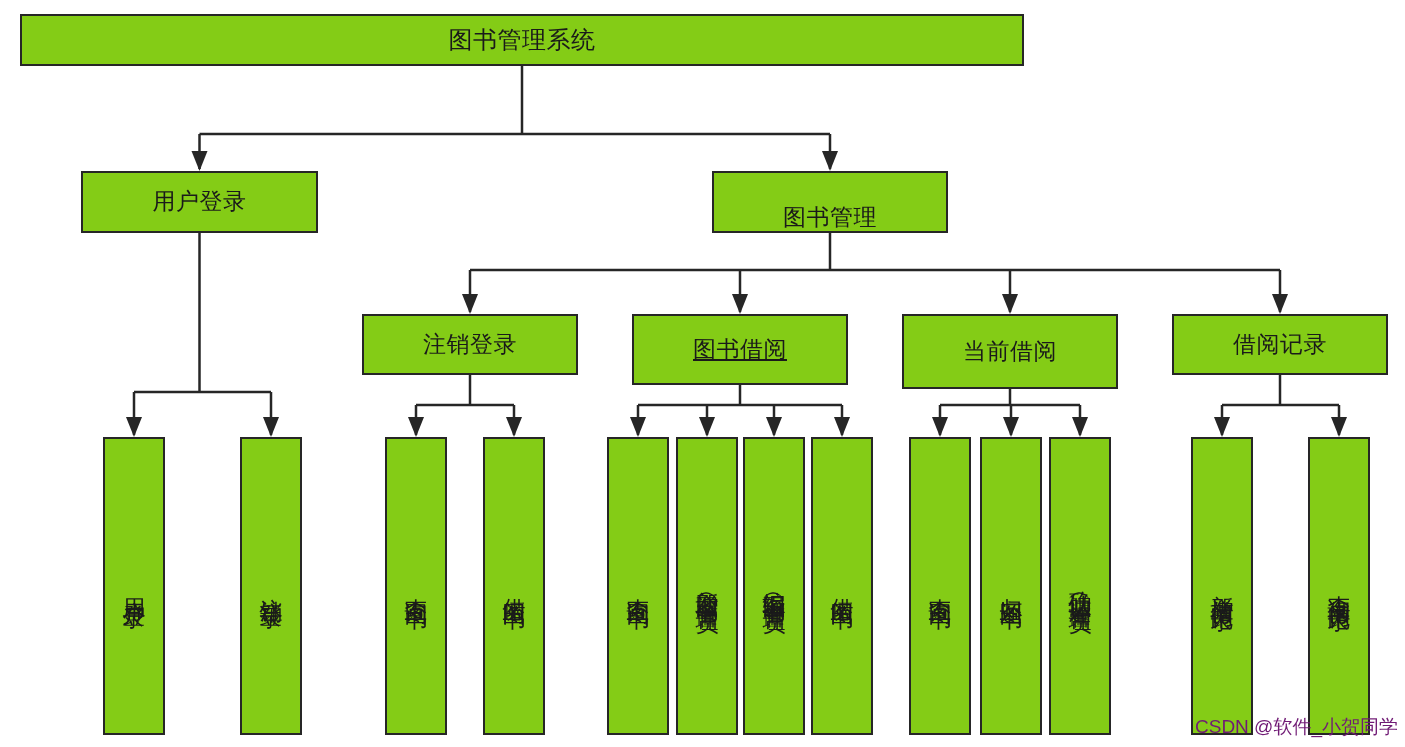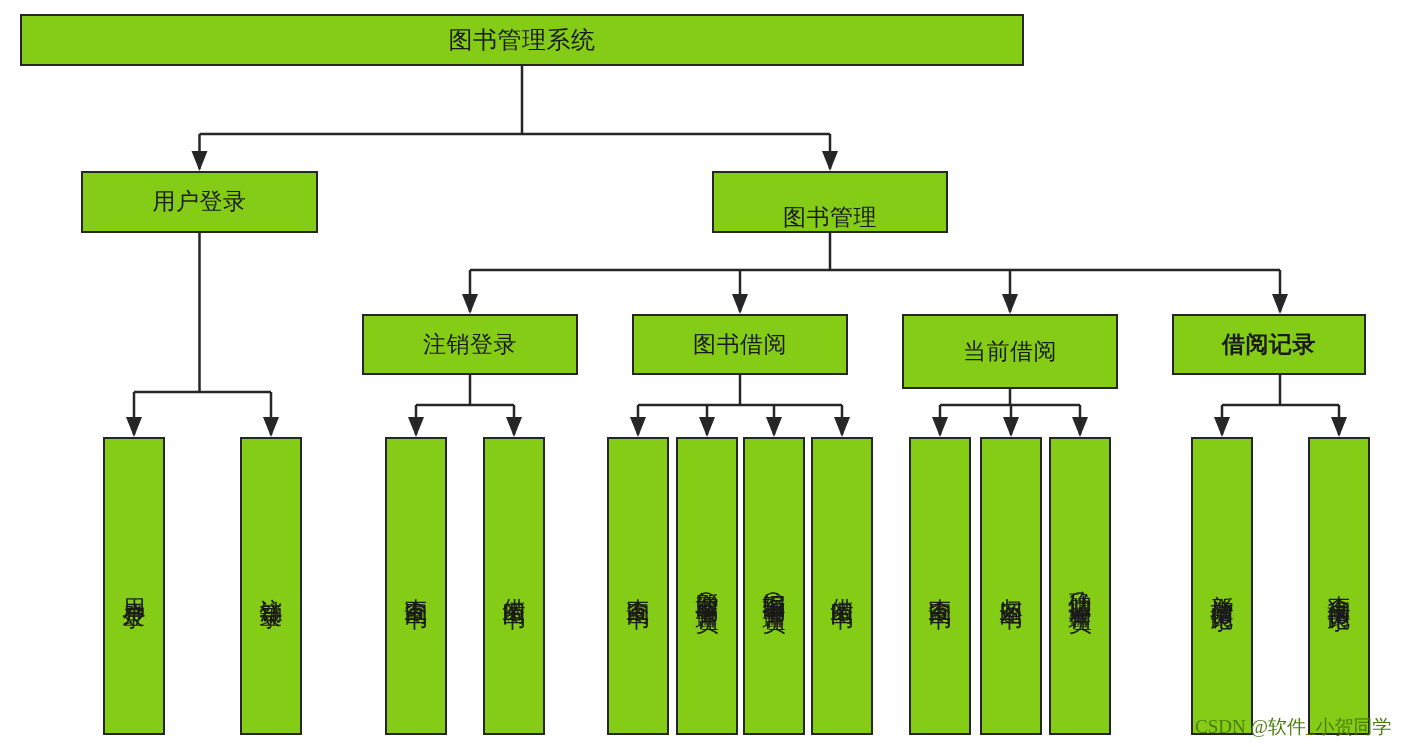--- a/index.html
+++ b/index.html
@@ -56,25 +56,25 @@
   .v-node .node-label {
     writing-mode: vertical-rl;
     text-orientation: upright;
     font-size: 23px;
     line-height: 1.0;
     letter-spacing: 3px;
     max-height: 100%;
   }
   .watermark {
     position: absolute;
-    color: #4d7c0f;
+    color: #701a75;
     font-size: 19px;
     white-space: nowrap;
     z-index: 5;
-    font-family: Liberation Serif, serif;
+    font-family: Liberation Sans, sans-serif;
   }
 </style>
 </head>
 <body>
 
 <div id="canvas">
   <svg id="edges" viewBox="0 0 1405 747" xmlns="http://www.w3.org/2000/svg">
       <line x1="522" y1="66" x2="522" y2="134" stroke="#262626" stroke-width="2.5"></line>
       <line x1="199.5" y1="134" x2="830" y2="134" stroke="#262626" stroke-width="2.5"></line>
       <line x1="199.5" y1="134" x2="199.5" y2="169" stroke="#262626" stroke-width="2.5"></line>
@@ -134,27 +134,27 @@
       </div>
       <div class="node h-node" style="left: 81px; top: 171px; width: 237px; height: 62px;">
         <span class="node-label">用户登录</span>
       </div>
       <div class="node h-node" style="left: 712px; top: 171px; width: 236px; height: 62px; align-items: flex-end;">
         <span class="node-label">图书管理</span>
       </div>
       <div class="node h-node" style="left: 362px; top: 314px; width: 216px; height: 61px;">
         <span class="node-label">注销登录</span>
       </div>
-      <div class="node h-node" style="left: 632px; top: 314px; width: 216px; height: 61px;">
+      <div class="node h-node" style="left: 632px; top: 314px; width: 216px; height: 71px; text-decoration: underline;">
         <span class="node-label">图书借阅</span>
       </div>
       <div class="node h-node" style="left: 902px; top: 314px; width: 216px; height: 75px;">
         <span class="node-label">当前借阅</span>
       </div>
-      <div class="node h-node" style="left: 1172px; top: 314px; width: 194px; height: 61px; font-weight: bold;">
+      <div class="node h-node" style="left: 1172px; top: 314px; width: 216px; height: 61px;">
         <span class="node-label">借阅记录</span>
       </div>
       <div class="node v-node" style="left: 103px; top: 437px; width: 62px; height: 298px;">
         <span class="node-label">用户登录</span>
       </div>
       <div class="node v-node" style="left: 240px; top: 437px; width: 62px; height: 298px;">
         <span class="node-label">注销登录</span>
       </div>
       <div class="node v-node" style="left: 385px; top: 437px; width: 62px; height: 298px;">
         <span class="node-label">查询图书</span>

